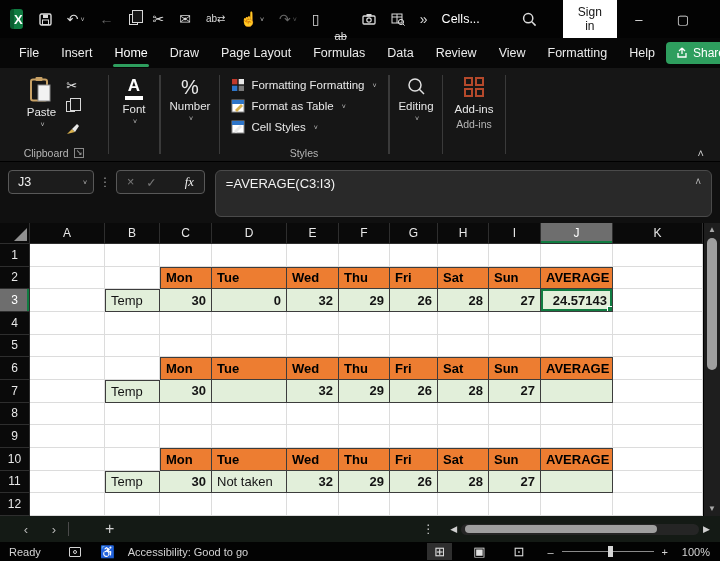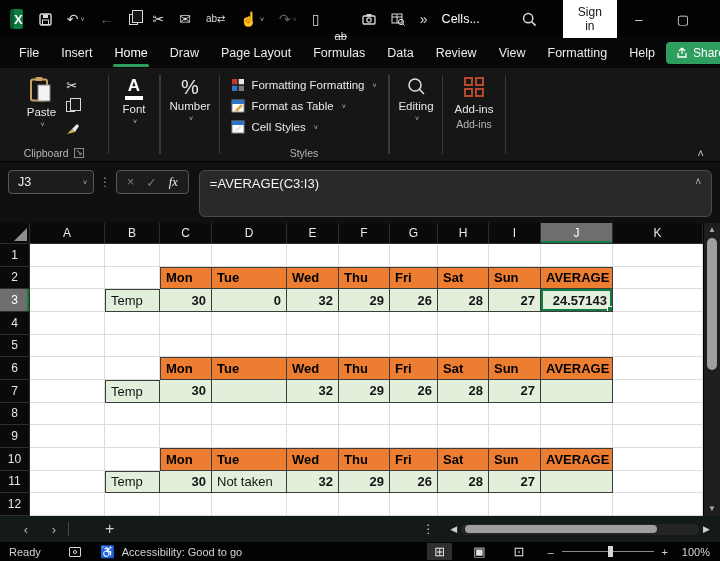--- a/index.html
+++ b/index.html
@@ -57,21 +57,21 @@
   .collapse-zone .glabel { align-self:flex-end; padding-right:16px; }
   
   .fbar { height:61px; background:#101010; display:flex; align-items:flex-start; padding-top:8px; }
   .namebox { width:86px; height:24px; margin-left:8px; border:1px solid #585858; border-radius:4px;
     background:#1c1c1c; display:flex; align-items:center; font-size:12.5px; }
   .namebox .ref { flex:1; padding-left:9px; color:#f0f0f0; }
   .namebox .chev { margin-right:6px; }
   .fdots { margin:0 5px; color:#9a9a9a; font-size:12px; line-height:24px; }
   .fxgroup { height:24px; border:1px solid #585858; border-radius:4px; background:#1c1c1c;
     display:flex; align-items:center; gap:12px; padding:0 10px; font-size:12.5px; }
-  .fxgroup .fx { font-style:italic; font-family:"Liberation Serif", serif; color:#f0f0f0; }
+  .fxgroup .fx { font-style:italic; font-family:"Liberation Serif", serif; color:#f0f0f0;margin-left:16px; }
   .finput { flex:1; margin-left:10px; margin-right:8px; height:47px; background:#292929;
     border:1px solid #4a4a4a; border-radius:6px; padding:5px 10px; font-size:13px; color:#f2f2f2;
     display:flex; align-items:flex-start; }
   .finput .formula { flex:1; }
   .finput .expand { font-size:10px; color:#bdbdbd; }
   
   .gridwrap { position:relative; height:293px; background:#fff; }
   .grid { display:grid; width:703px;
     grid-template-columns:30px 75px 55px 52px 75px 52px 51px 48px 51px 52px 72px 90px;
     grid-template-rows:21px repeat(12, 22.66px); }
@@ -112,21 +112,21 @@
   .addsheet { margin-left:36px; color:#d0d0d0; font-size:16px; }
   .tabdots { margin-left:auto; color:#d0d0d0; font-size:12px; }
   .hscroll { display:flex; align-items:center; margin-left:12px; margin-right:6px; }
   .hscroll .arr { color:#cfcfcf; font-size:9px; padding:0 4px; }
   .htrack { width:238px; height:11px; background:#252525; border-radius:6px; position:relative; }
   .hthumb { position:absolute; left:4px; top:1.5px; height:8px; width:192px; background:#9f9f9f; border-radius:5px; }
   
   .statusbar { height:19px; background:#030303; display:flex; align-items:center; font-size:11px; color:#d4d4d4; }
   .sb-ready { margin-left:9px;text-align:center; }
   .sb-ic { margin-left:26px; font-size:12px; display:inline-flex; align-items:center; }
-  .sb-acc-text { margin-left:6px; }
+  .sb-acc-text { margin-left:12px; }
   .viewics { margin-left:auto; display:flex; align-items:center; gap:14px; font-size:13px; }
   .viewic { padding:1px 7px; color:#e0e0e0; }
   .viewic.on { background:#2f2f2f; }
   .zoomer { display:flex; align-items:center; margin-left:16px; margin-right:10px; gap:8px; }
   .ztrack { width:92px; height:1px; background:#8a8a8a; position:relative; }
   .zthumb { position:absolute; left:46px; top:-5px; width:5px; height:11px; background:#d6d6d6; }
   .zpct { width:34px; text-align:right; }
   .macro-ic { width:12px; height:10px; border:1px solid #d4d4d4; border-radius:1px; display:inline-flex; align-items:center; justify-content:center; }
   .macro-ic i { width:4px; height:4px; border:1px solid #d4d4d4; border-radius:50%; }
   svg { display:block; }

